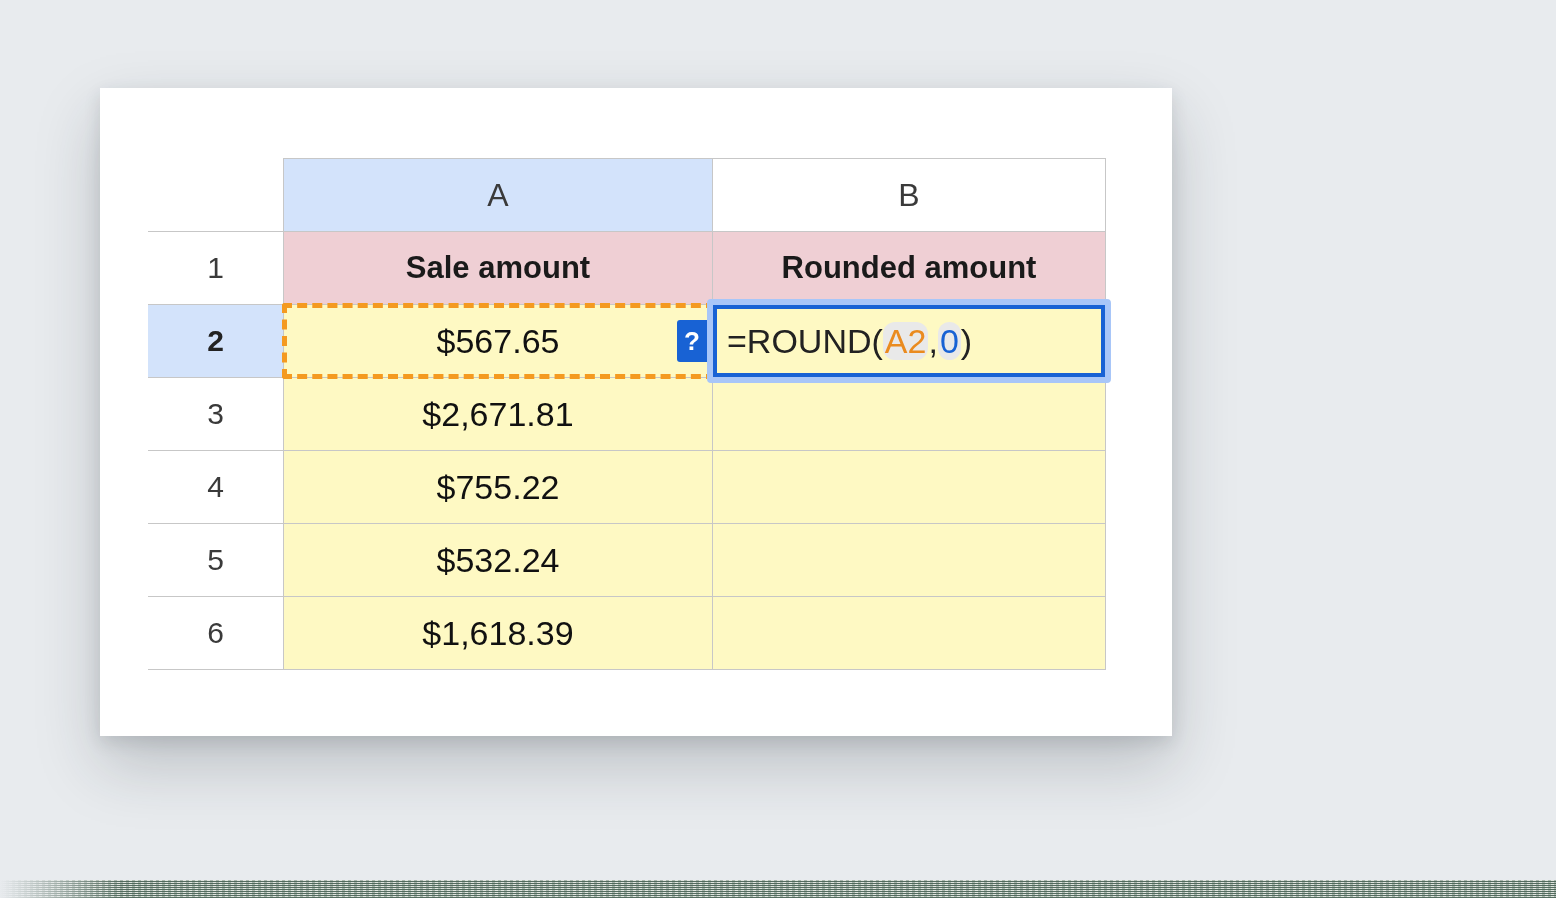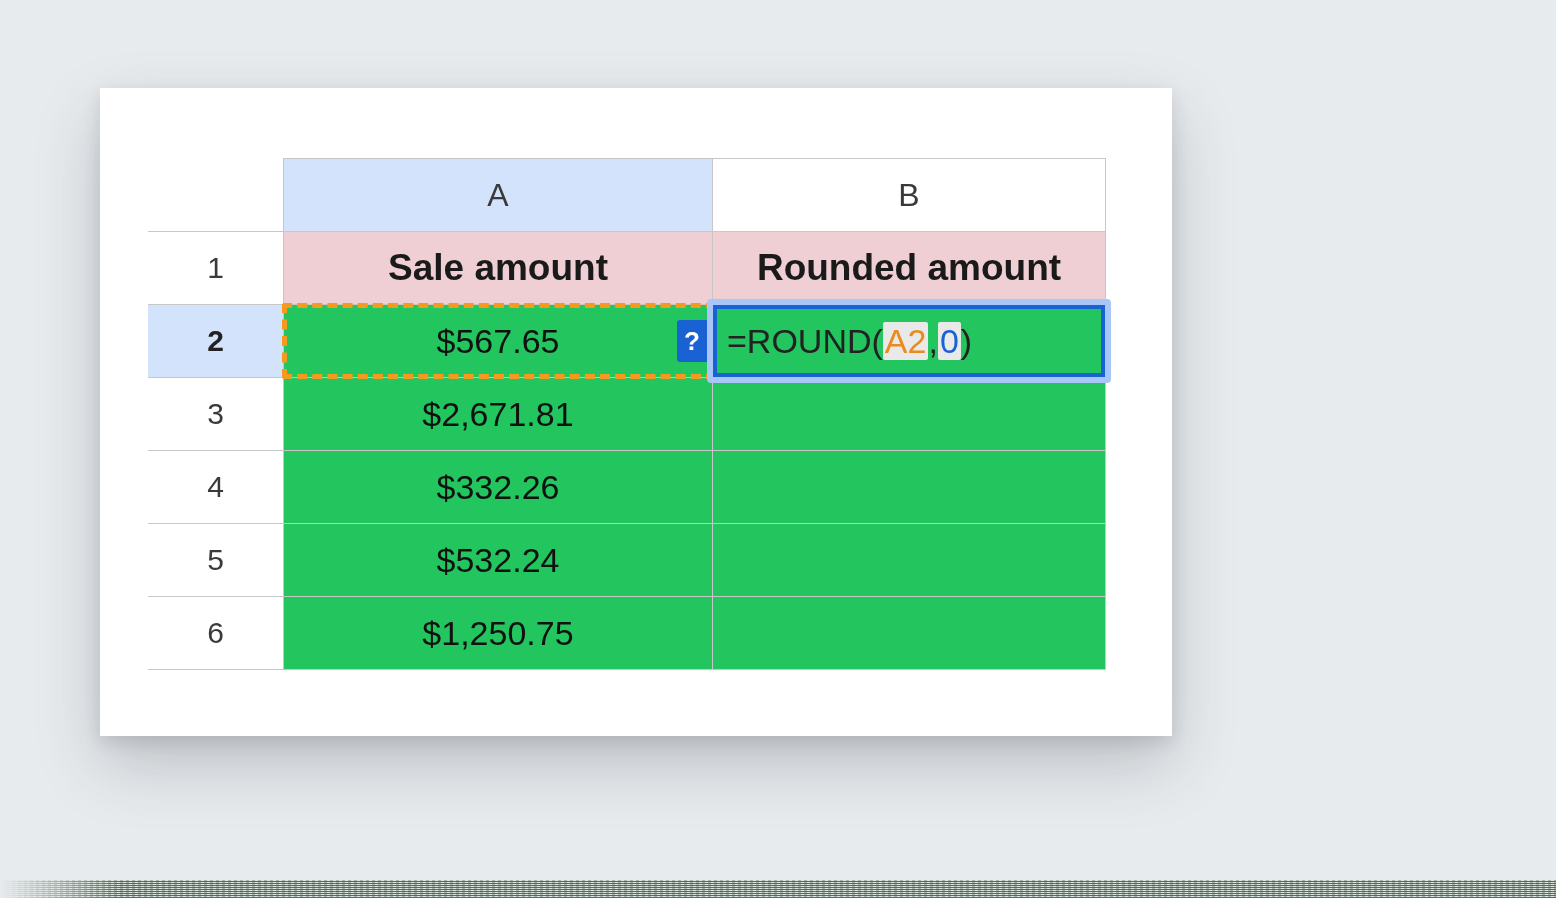--- a/index.html
+++ b/index.html
@@ -70,28 +70,28 @@
     background: #d3e3fb;
     font-weight: 700;
     color: #222;
   }
 
   .cell {
     height: 72px;
     font-size: 34px;
     color: #111;
     text-align: center;
-    background: #22c55e;
+    background: #fef9c3;
     position: relative;
   }
 
   .hdrcell {
     background: #efcfd4;
     font-weight: 700;
-    font-size: 37px;
+    font-size: 31px;
     color: #1a1a1a;
   }
 
   .refcell {
     position: relative;
   }
 
   
   .dashbox {
     position: absolute;
@@ -149,21 +149,21 @@
     font-family: Arial, sans-serif;
     font-size: 34px;
     line-height: 72px;
     white-space: nowrap;
   }
   .tok-plain { color: #222; }
   .tok-ref   { color: #ea8b1f; }
   .tok-num   { color: #1862d4; }
   .arg-bg {
     background: #e9e9e9;
-    border-radius: 2px;
+    border-radius: 12px;
     padding: 0 2px;
   }
 
   
   .grid tr:first-child th { border-top: 1px solid #c7c7c7; }
   .grid tr:last-child td  { border-bottom: 1px solid #c7c7c7; }
 
   
   .noise {
     position: absolute;
@@ -224,33 +224,33 @@
     </tr>
 
     <tr>
       <td class="rowhead">3</td>
       <td class="cell">$2,671.81</td>
       <td class="cell"></td>
     </tr>
 
     <tr>
       <td class="rowhead">4</td>
-      <td class="cell">$332.26</td>
+      <td class="cell">$755.22</td>
       <td class="cell"></td>
     </tr>
 
     <tr>
       <td class="rowhead">5</td>
       <td class="cell">$532.24</td>
       <td class="cell"></td>
     </tr>
 
     <tr>
       <td class="rowhead">6</td>
-      <td class="cell">$1,250.75</td>
+      <td class="cell">$1,618.39</td>
       <td class="cell"></td>
     </tr>
   </tbody>
     </table>
 
 </div>
 
 <div class="noise"></div>
 <div class="noise-left-fade"></div>
 

